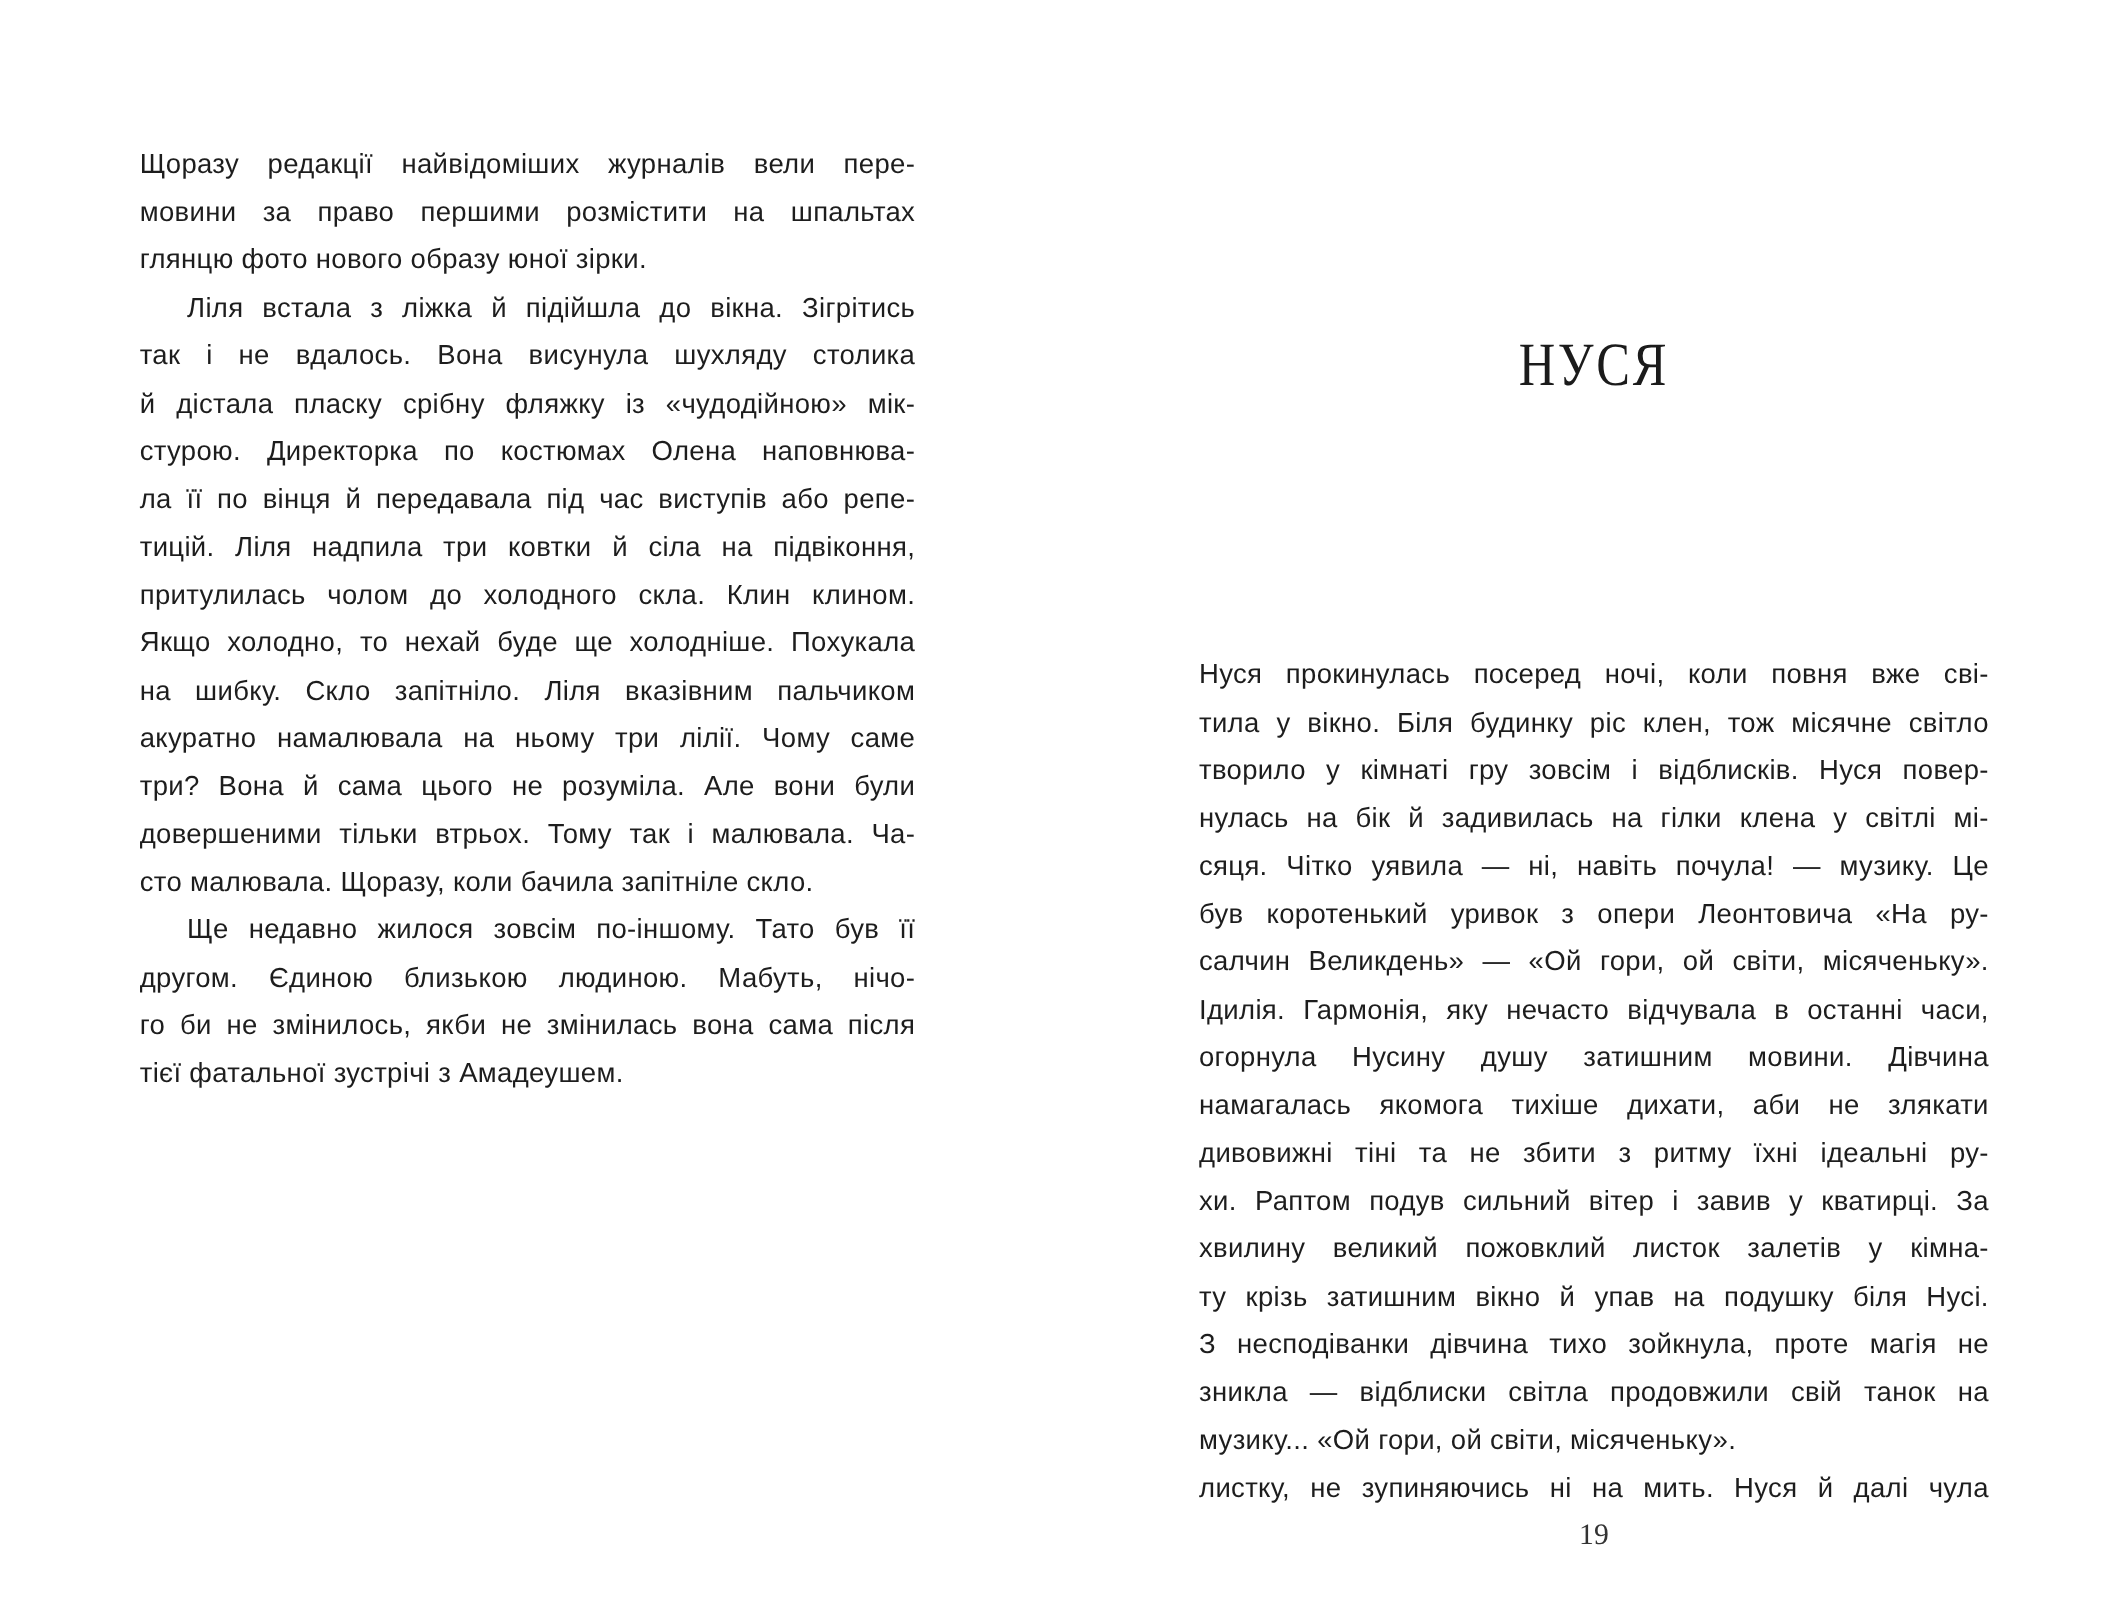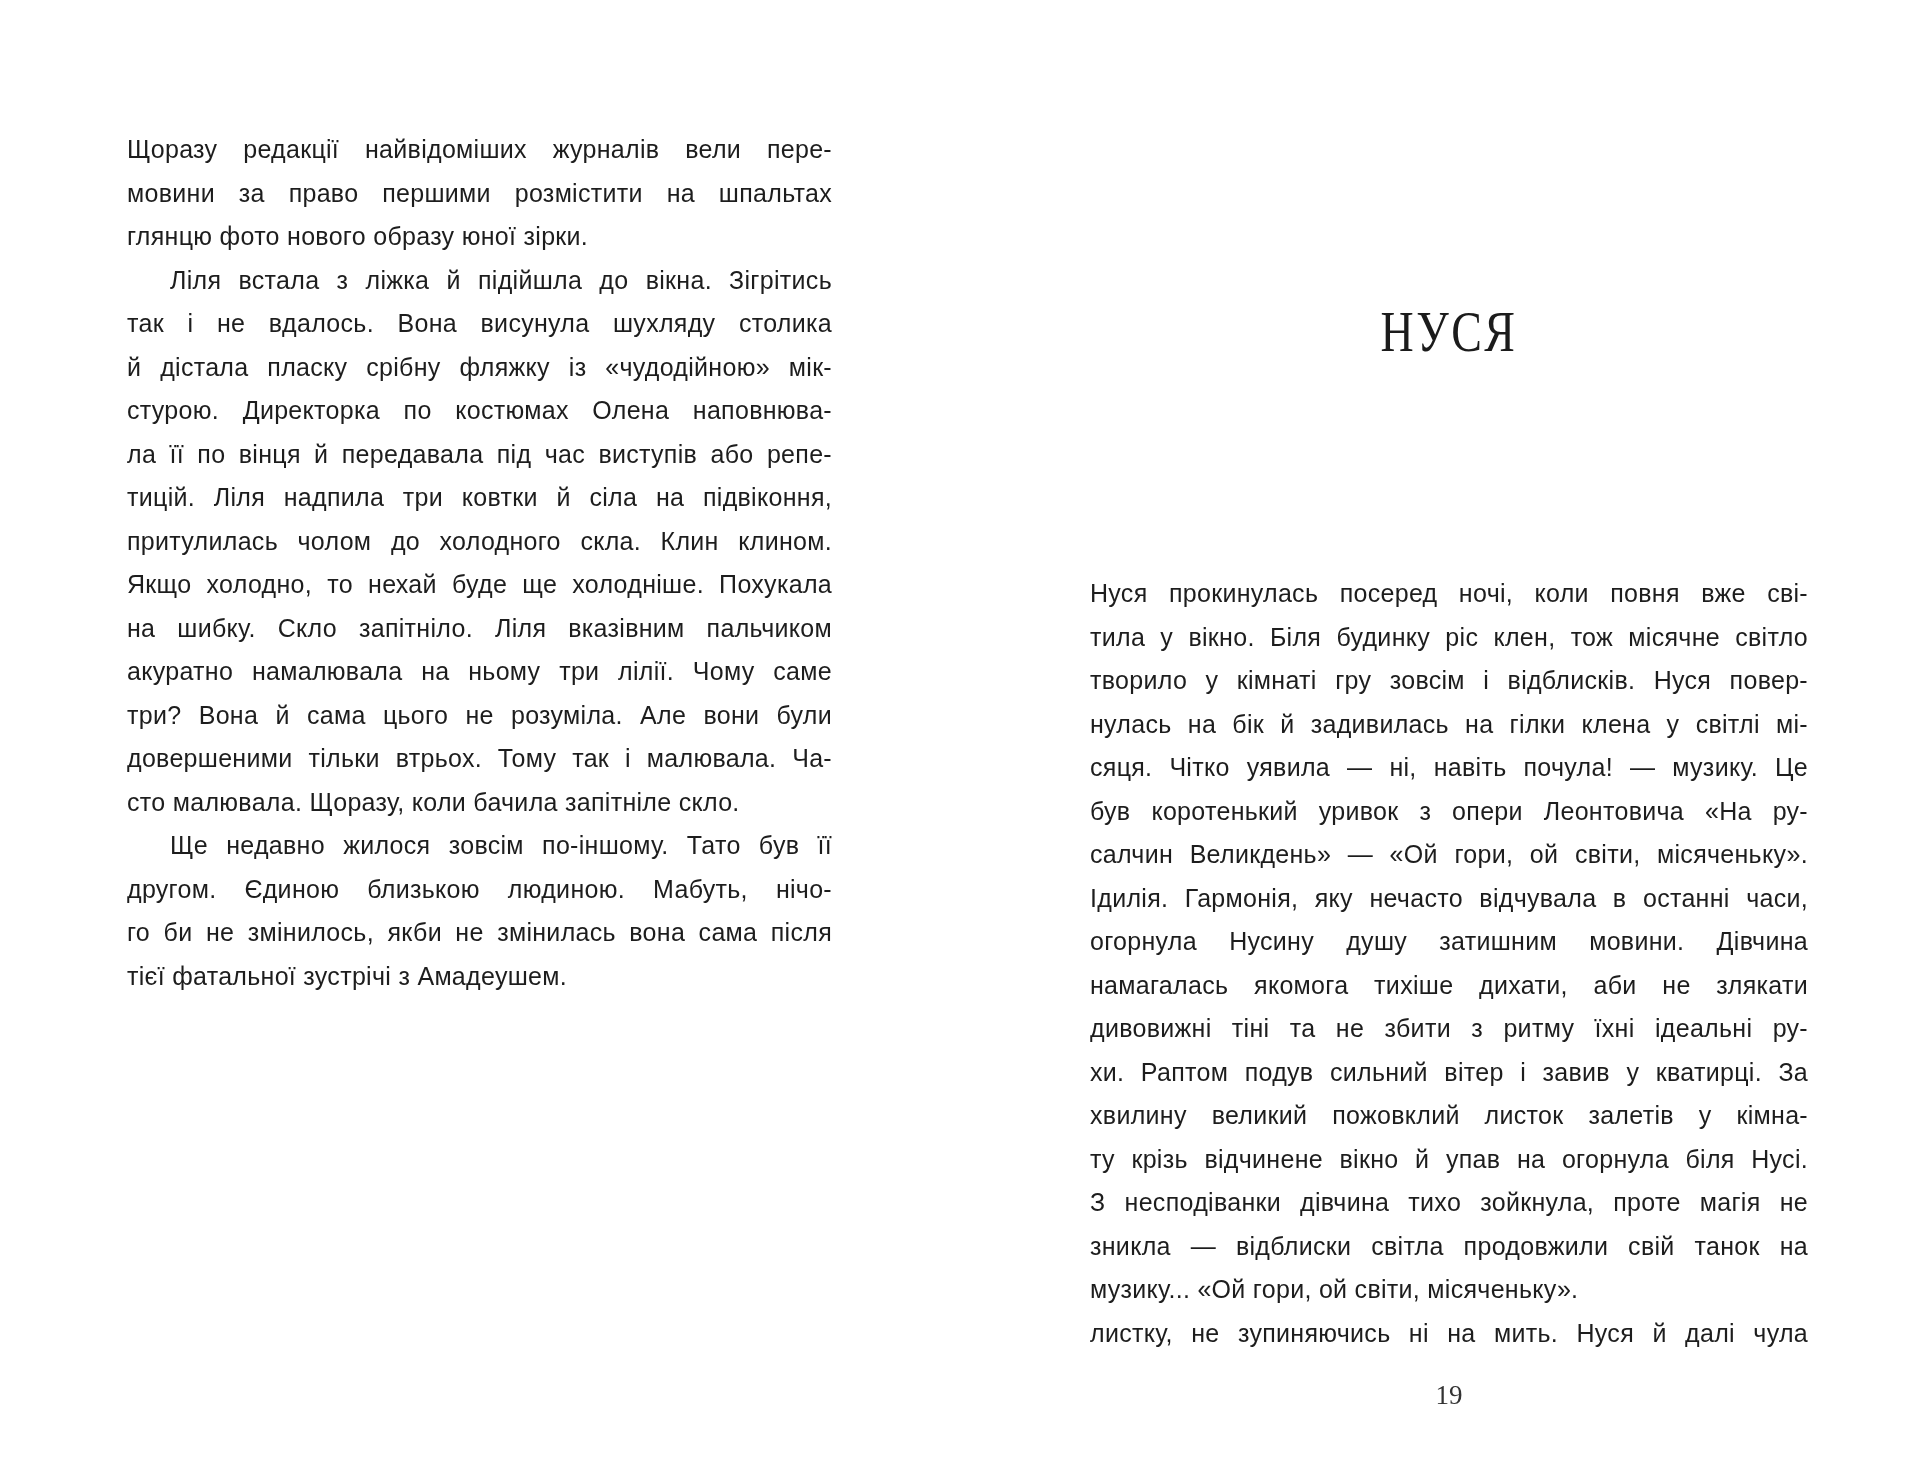--- a/index.html
+++ b/index.html
@@ -31,21 +31,21 @@
     position: absolute;
     color: #1d1d1d;
   }
   .textblock-left {
     left: 127px;
     top: 128px;
     width: 705px;
   }
   .textblock-right {
     left: 130px;   
-    top: 572px;
+    top: 592px;
     width: 718px;
   }
   .line {
     font-size: 25px;
     line-height: 43.5px;
     letter-spacing: 0.3px;
     text-align: justify;
     text-align-last: justify;
     color: #1d1d1d;
   }
@@ -121,21 +121,21 @@
         <div class="line">нулась на бік й задивилась на гілки клена у світлі мі-</div>
         <div class="line">сяця. Чітко уявила — ні, навіть почула! — музику. Це</div>
         <div class="line">був коротенький уривок з опери Леонтовича «На ру-</div>
         <div class="line">салчин Великдень» — «Ой гори, ой світи, місяченьку».</div>
         <div class="line">Ідилія. Гармонія, яку нечасто відчувала в останні часи,</div>
         <div class="line">огорнула Нусину душу затишним мовини. Дівчина</div>
         <div class="line">намагалась якомога тихіше дихати, аби не злякати</div>
         <div class="line">дивовижні тіні та не збити з ритму їхні ідеальні ру-</div>
         <div class="line">хи. Раптом подув сильний вітер і завив у кватирці. За</div>
         <div class="line">хвилину великий пожовклий листок залетів у кімна-</div>
-        <div class="line">ту крізь відчинене вікно й упав на огорнула біля Нусі.</div>
+        <div class="line">ту крізь затишним вікно й упав на подушку біля Нусі.</div>
         <div class="line">З несподіванки дівчина тихо зойкнула, проте магія не</div>
         <div class="line">зникла — відблиски світла продовжили свій танок на</div>
         <div class="line last">музику... «Ой гори, ой світи, місяченьку».</div>
         <div class="line">листку, не зупиняючись ні на мить. Нуся й далі чула</div>
       </div>
     <div class="page-number">19</div>
   </div>
 
 </div>
 

